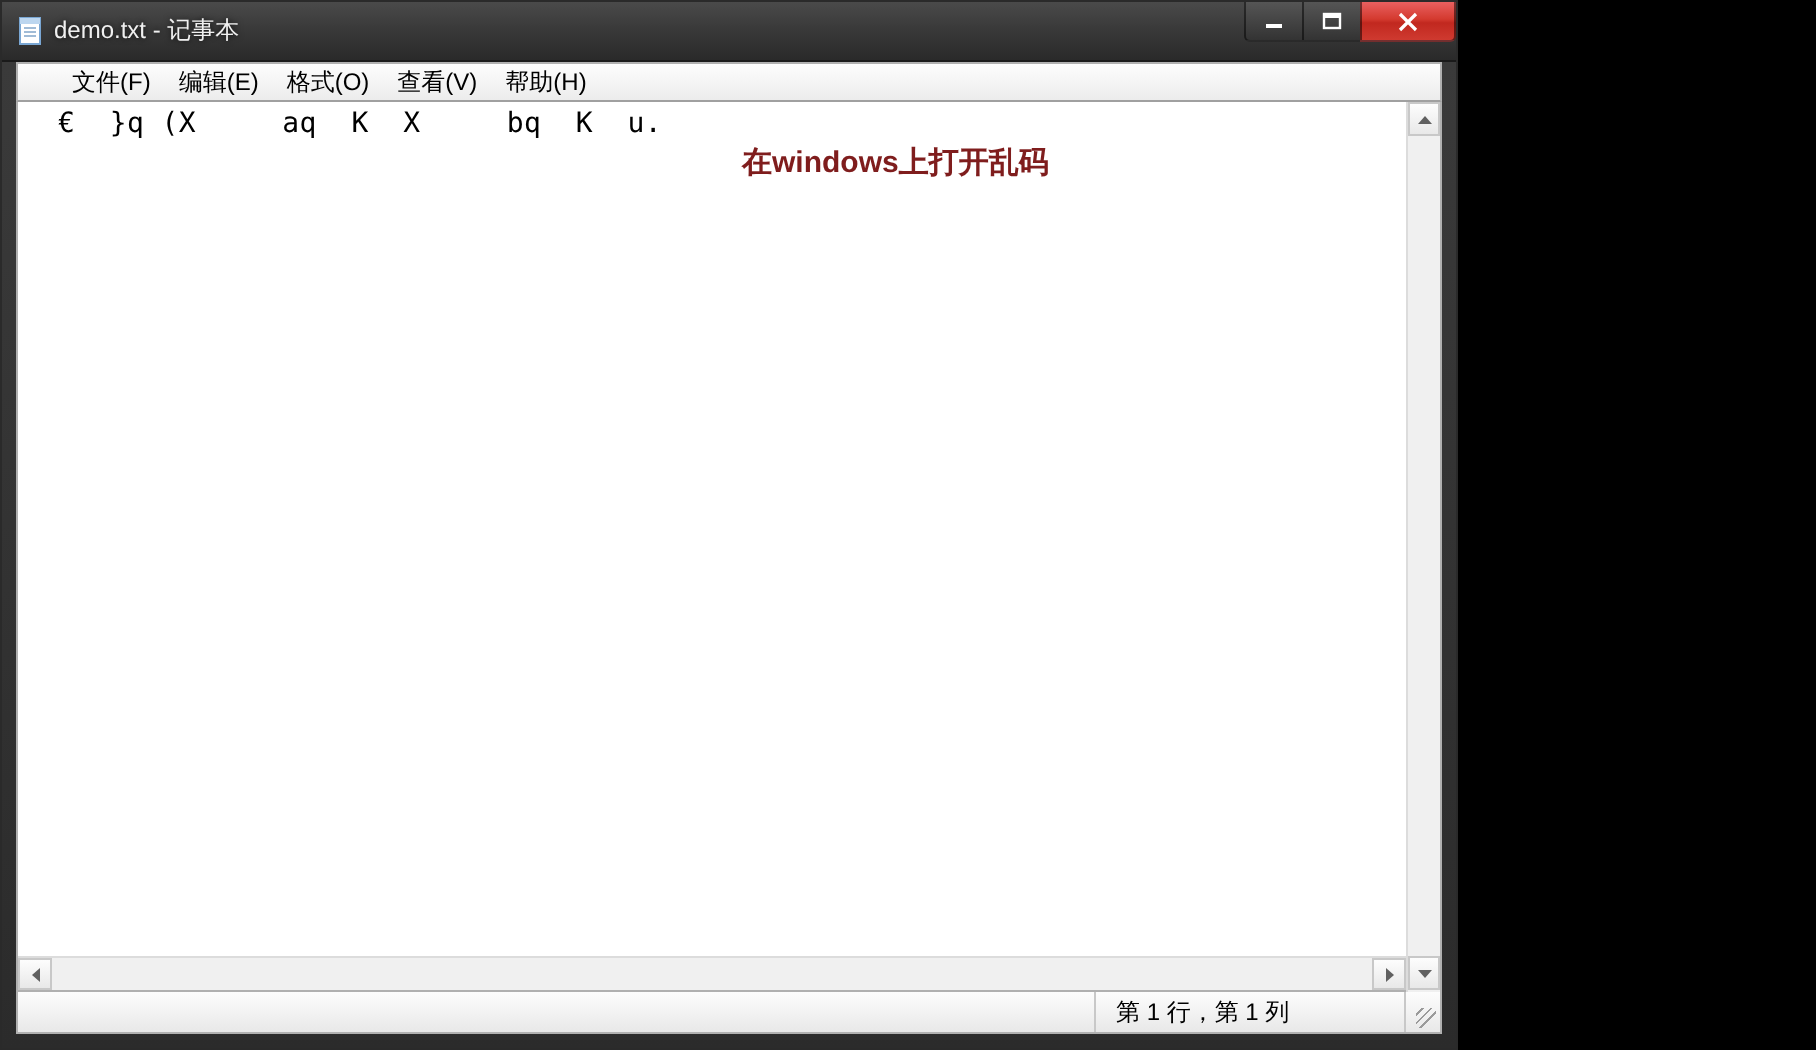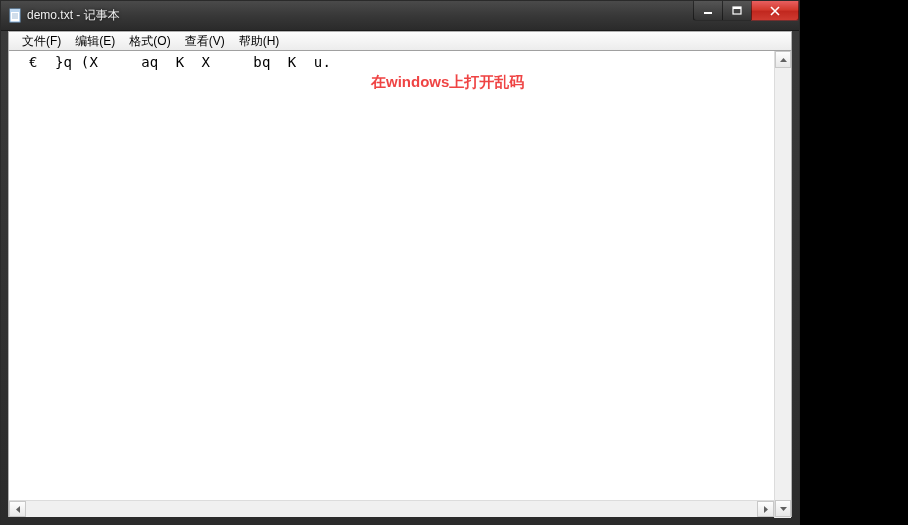--- a/index.html
+++ b/index.html
@@ -5,21 +5,21 @@
     * { margin: 0; padding: 0; box-sizing: border-box; }
     body {
       width: 908px;
       height: 525px;
       font-family: "Microsoft YaHei", "SimSun", Tahoma, sans-serif;
       font-size: 12px;
       overflow: hidden;
       background: #000;
     }
     .window {
-      width: 800px;
+      width: 729px;
       height: 525px;
       border: 1px solid #2a2a2a;
       background: #fff;
       display: flex;
       flex-direction: column;
     }
     .titlebar {
       height: 30px;
       background: linear-gradient(to bottom, #4a4a4a 0%, #383838 50%, #2a2a2a 100%);
       display: flex;
@@ -78,21 +78,21 @@
       display: flex;
       flex-direction: column;
     }
     .menubar {
       height: 20px;
       background: linear-gradient(to bottom, #fdfdfd, #ececec);
       border: 1px solid #b0b0b0;
       border-bottom: 1px solid #a0a0a0;
       display: flex;
       align-items: flex-end;
-      padding-left: 6px;
+      padding-left: 20px;
       font-size: 12px;
     }
     .menu-item {
       padding: 0 7px;
       line-height: 18px;
       color: #000;
       cursor: default;
     }
     .editor-wrap {
       flex: 1;
@@ -114,21 +114,21 @@
     }
     .editor-line1 {
       white-space: pre;
       color: #000;
       letter-spacing: 0.2px;
     }
     .annotation {
       position: absolute;
       left: 362px;
       top: 22px;
-      color: #ef4444;
+      color: #7f1d1d;
       font-weight: bold;
       font-size: 15px;
       font-family: "SimSun", "Microsoft YaHei", sans-serif;
     }
     .vscroll {
       position: absolute;
       right: 0;
       top: 0;
       bottom: 0;
       width: 17px;
@@ -276,14 +276,19 @@
           <div class="scroll-btn">
             <svg width="4" height="7" viewBox="0 0 4 7">
                 <path d="M4 3.5 L0 0 L0 7 Z" fill="#606060"></path>
               </svg>
           </div>
         </div>
         <div class="size-grip"></div>
       </div>
     </div>
 
+    <div class="statusbar">
+      <div class="status-spacer"></div>
+      <div class="status-cell">第 1 行，第 1 列</div>
+      <div class="status-grip"></div>
+    </div>
   </div>
 </div>
 
 </body></html>

